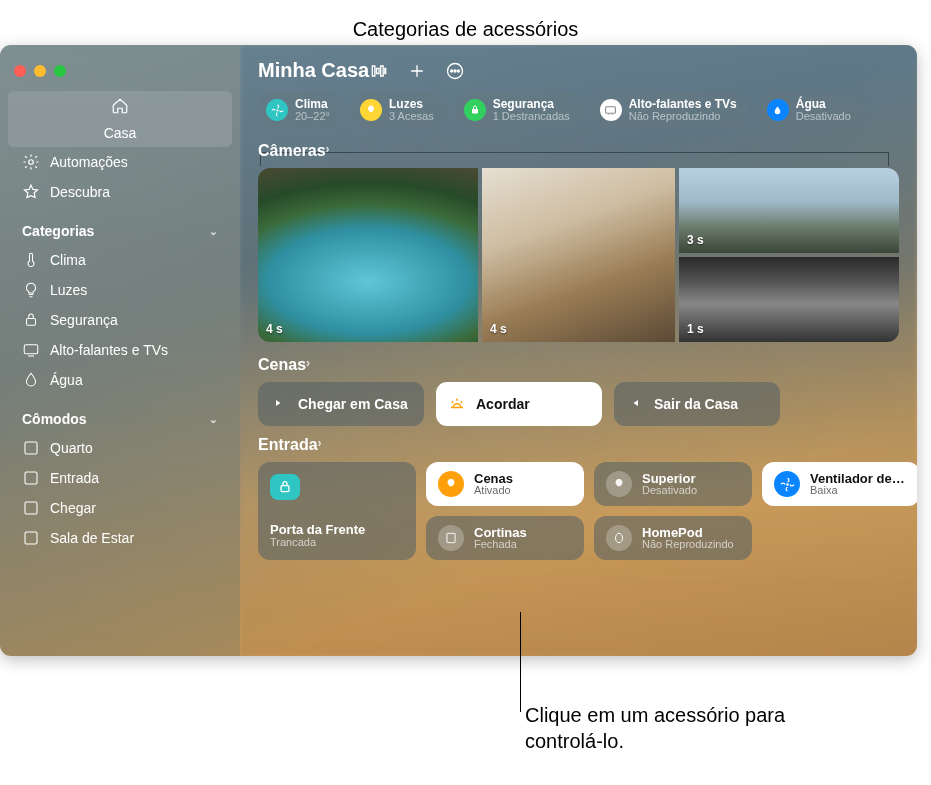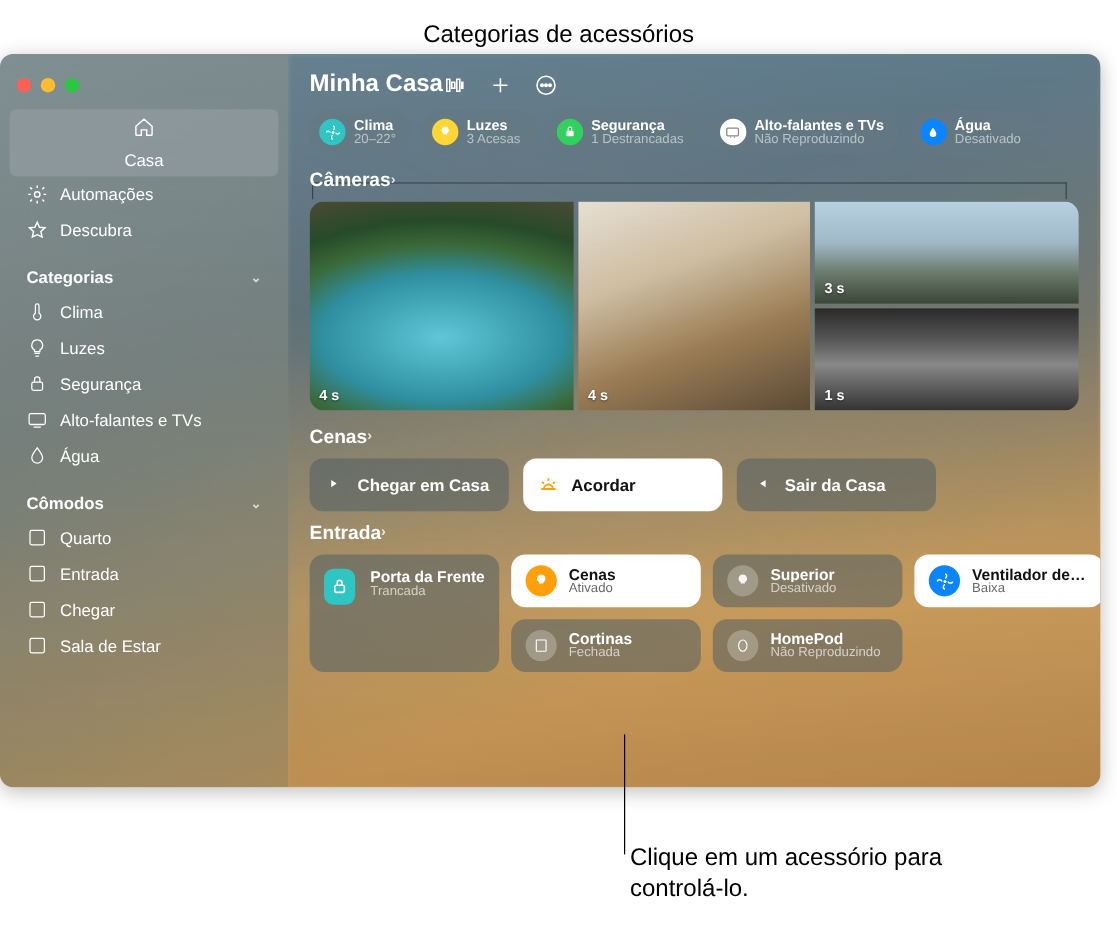--- a/index.html
+++ b/index.html
@@ -65,21 +65,21 @@
   .scene-light { background:#fff; color:#111;}
   .scene svg{width:18px;height:18px;}
   .tile-grid { display:grid; grid-template-columns: repeat(4, 158px); gap:10px;}
   .tile { border-radius:12px; padding:10px 12px; display:flex; align-items:center; gap:10px; height:44px;}
   .tile .badge{width:26px;height:26px;border-radius:50%;display:flex;align-items:center;justify-content:center;flex:0 0 26px;}
   .tile .tt { display:flex; flex-direction:column; line-height:1.05; min-width:0;}
   .tile .tname{font-size:13px; font-weight:600; white-space:nowrap; overflow:hidden; text-overflow:ellipsis;}
   .tile .tsub{font-size:11px; opacity:0.65; white-space:nowrap;}
   .tile-light{ background:#fff; color:#111;}
   .tile-dark{ background:var(--tile-dark); color:#fff;}
-  .tile-big { grid-row: span 2; height:98px; flex-direction:row; align-items:flex-start; justify-content:space-between; padding:12px;}
+  .tile-big { grid-row: span 2; height:98px; flex-direction:column; align-items:flex-start; justify-content:space-between; padding:12px;}
   .tile-big .badge{width:30px;height:30px;border-radius:8px;}
   .bracket-over { position:absolute; left:260px; right:28px; top:107px; height:16px; pointer-events:none;}
   .bracket-over::before,.bracket-over::after{content:"";position:absolute;top:0;width:1px;height:14px;background:#000;}
   .bracket-over::before{left:0;} .bracket-over::after{right:0;}
   .bracket-over .bar{position:absolute;left:0;right:0;top:0;height:1px;background:#000;}
   .outer { position:relative; width:931px;}
 </style>
 </head>
 <body>
 

